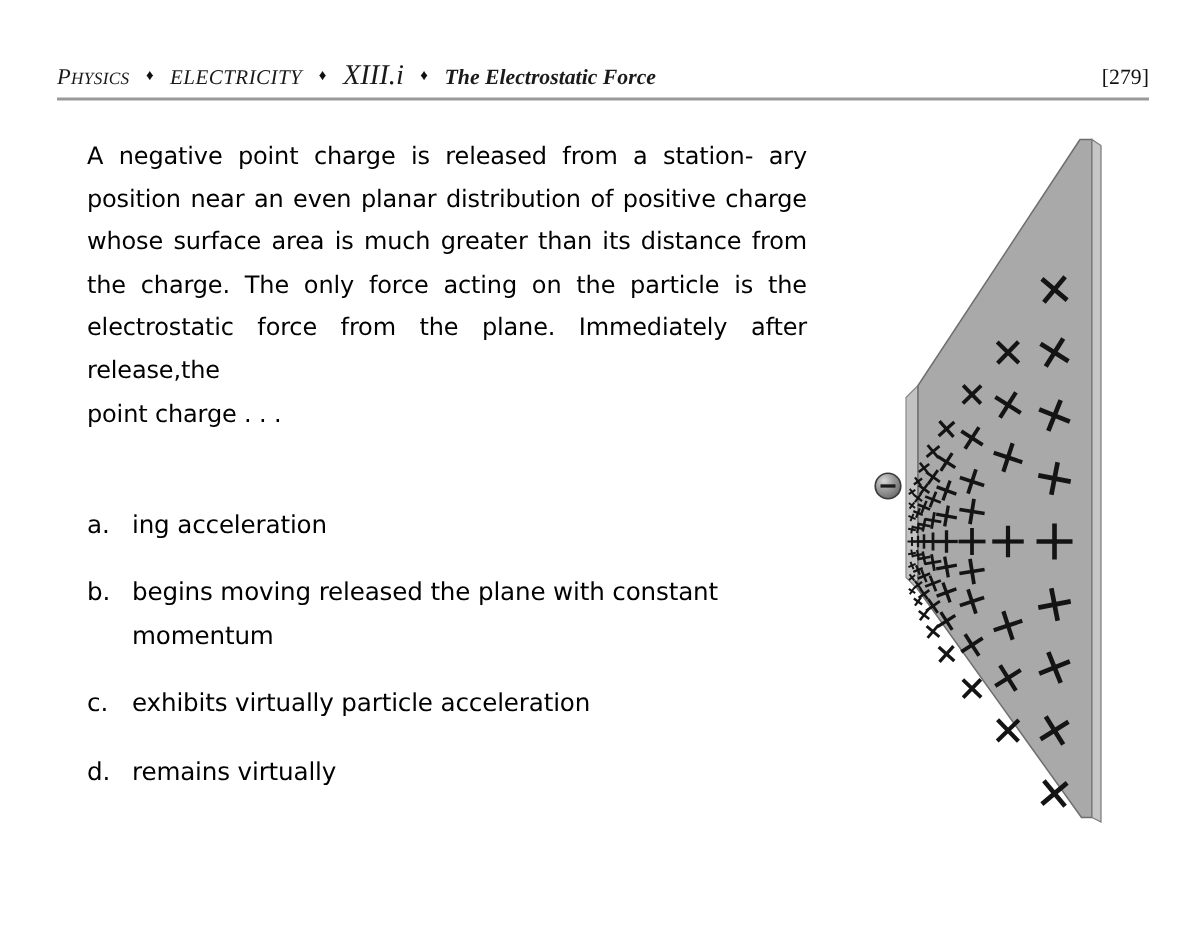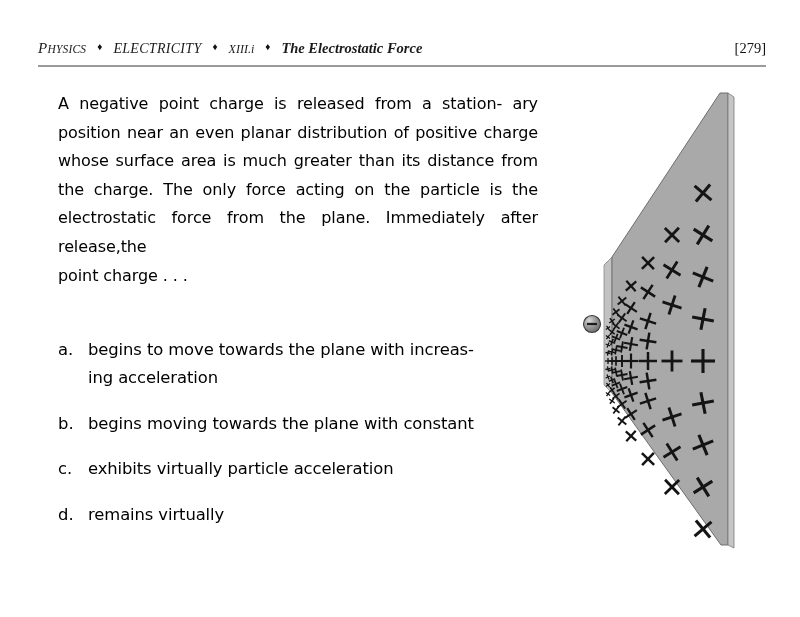--- a/index.html
+++ b/index.html
@@ -48,21 +48,21 @@
     margin: 0 11px;
     position: relative;
     top: -3px;
     color: #111;
   }
   .hdr-unit {
     font-size: 14px;
     letter-spacing: .3px;
   }
   .hdr-code {
-    font-size: 12px;
+    font-size: 19px;
   }
   .hdr-topic {
     font-size: 14.5px;
     font-weight: bold;
   }
   .hdr-page {
     margin-left: auto;
     font-style: normal;
     font-size: 14.5px;
     font-family: "Liberation Serif", serif;
@@ -159,26 +159,26 @@
     <span>than its distance from the charge.  The only force</span>
     <span>acting on the particle is the electrostatic force</span>
     <span>from the plane.  Immediately after release,the</span>
     <span class="lastline">point charge . . .</span>
   </div>
 
   <div class="choices">
 
     <div class="choice">
       <span class="choice-letter">a.</span>
-      <span class="choice-text"><span>begins to move towards the plane with increas-</span><span class="lastline">ing acceleration</span></span>
+      <span class="choice-text"><span class="lastline">ing acceleration</span></span>
     </div>
 
     <div class="choice">
       <span class="choice-letter">b.</span>
-      <span class="choice-text"><span>begins moving towards the plane with constant</span></span>
+      <span class="choice-text"><span>begins moving released the plane with constant</span><span class="lastline">momentum</span></span>
     </div>
 
     <div class="choice short">
       <span class="choice-letter">c.</span>
       <span class="choice-text">exhibits virtually particle acceleration</span>
     </div>
 
     <div class="choice short">
       <span class="choice-letter">d.</span>
       <span class="choice-text">remains virtually</span>

